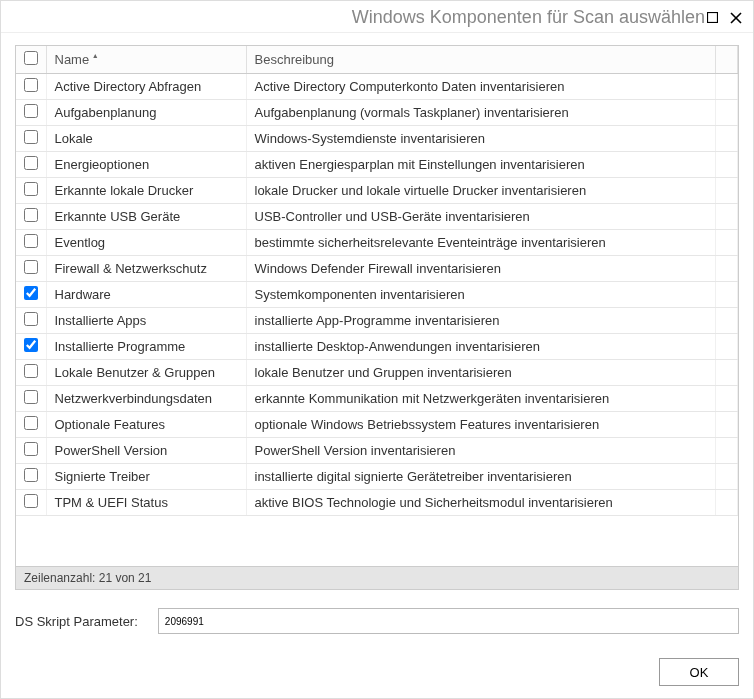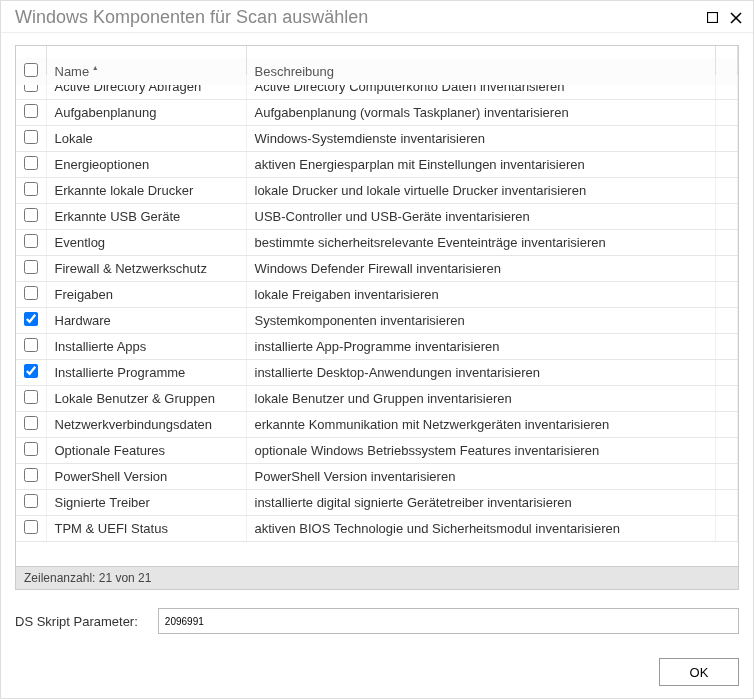--- a/index.html
+++ b/index.html
@@ -15,21 +15,21 @@
   }
   .window {
     display: flex;
     flex-direction: column;
     height: 100%;
     border: 1px solid #ddd;
   }
   .titlebar {
     display: flex;
     align-items: center;
-    justify-content: space-between;
+    justify-content: flex-end;
     padding: 6px 10px 4px 14px;
     border-bottom: 1px solid #eee;
   }
   .titlebar .title {
     font-size: 18px;
     color: #888;
     font-weight: 400;
   }
   .titlebar .controls {
     display: flex;
@@ -73,21 +73,21 @@
   th {
     text-align: left;
     font-weight: 400;
     font-size: 13px;
     color: #555;
     padding: 6px 8px;
     border-bottom: 1px solid #ccc;
     border-right: 1px solid #e0e0e0;
     background: #fcfcfc;
     position: sticky;
-    top: 12px;
+    top: 0;
   }
   th.chk-col, td.chk-col {
     text-align: center;
     padding: 4px 4px;
     width: 30px;
   }
   td {
     padding: 5px 8px;
     border-bottom: 1px solid #e6e6e6;
     border-right: 1px solid #f0f0f0;
@@ -243,26 +243,20 @@
                 <td>bestimmte sicherheitsrelevante Eventeinträge inventarisieren</td>
                 <td></td>
               </tr>
               <tr>
                 <td class="chk-col"><input type="checkbox" style=""></td>
                 <td>Firewall &amp; Netzwerkschutz</td>
                 <td>Windows Defender Firewall inventarisieren</td>
                 <td></td>
               </tr>
               <tr>
-                <td class="chk-col"><input type="checkbox" style=""></td>
-                <td>Freigaben</td>
-                <td>lokale Freigaben inventarisieren</td>
-                <td></td>
-              </tr>
-              <tr>
                 <td class="chk-col"><input type="checkbox" checked="" style=""></td>
                 <td>Hardware</td>
                 <td>Systemkomponenten inventarisieren</td>
                 <td></td>
               </tr>
               <tr>
                 <td class="chk-col"><input type="checkbox" style=""></td>
                 <td>Installierte Apps</td>
                 <td>installierte App-Programme inventarisieren</td>
                 <td></td>
@@ -299,21 +293,21 @@
               </tr>
               <tr>
                 <td class="chk-col"><input type="checkbox" style=""></td>
                 <td>Signierte Treiber</td>
                 <td>installierte digital signierte Gerätetreiber inventarisieren</td>
                 <td></td>
               </tr>
               <tr>
                 <td class="chk-col"><input type="checkbox" style=""></td>
                 <td>TPM &amp; UEFI Status</td>
-                <td>aktiven BIOS Technologie und  Sicherheitsmodul inventarisieren</td>
+                <td>aktive BIOS Technologie und  Sicherheitsmodul inventarisieren</td>
                 <td></td>
               </tr>
             </tbody>
         </table>
       </div>
       <div class="status-row">Zeilenanzahl: 21 von 21</div>
     </div>
 
     <div class="param-row">
       <label>DS Skript Parameter:</label>

